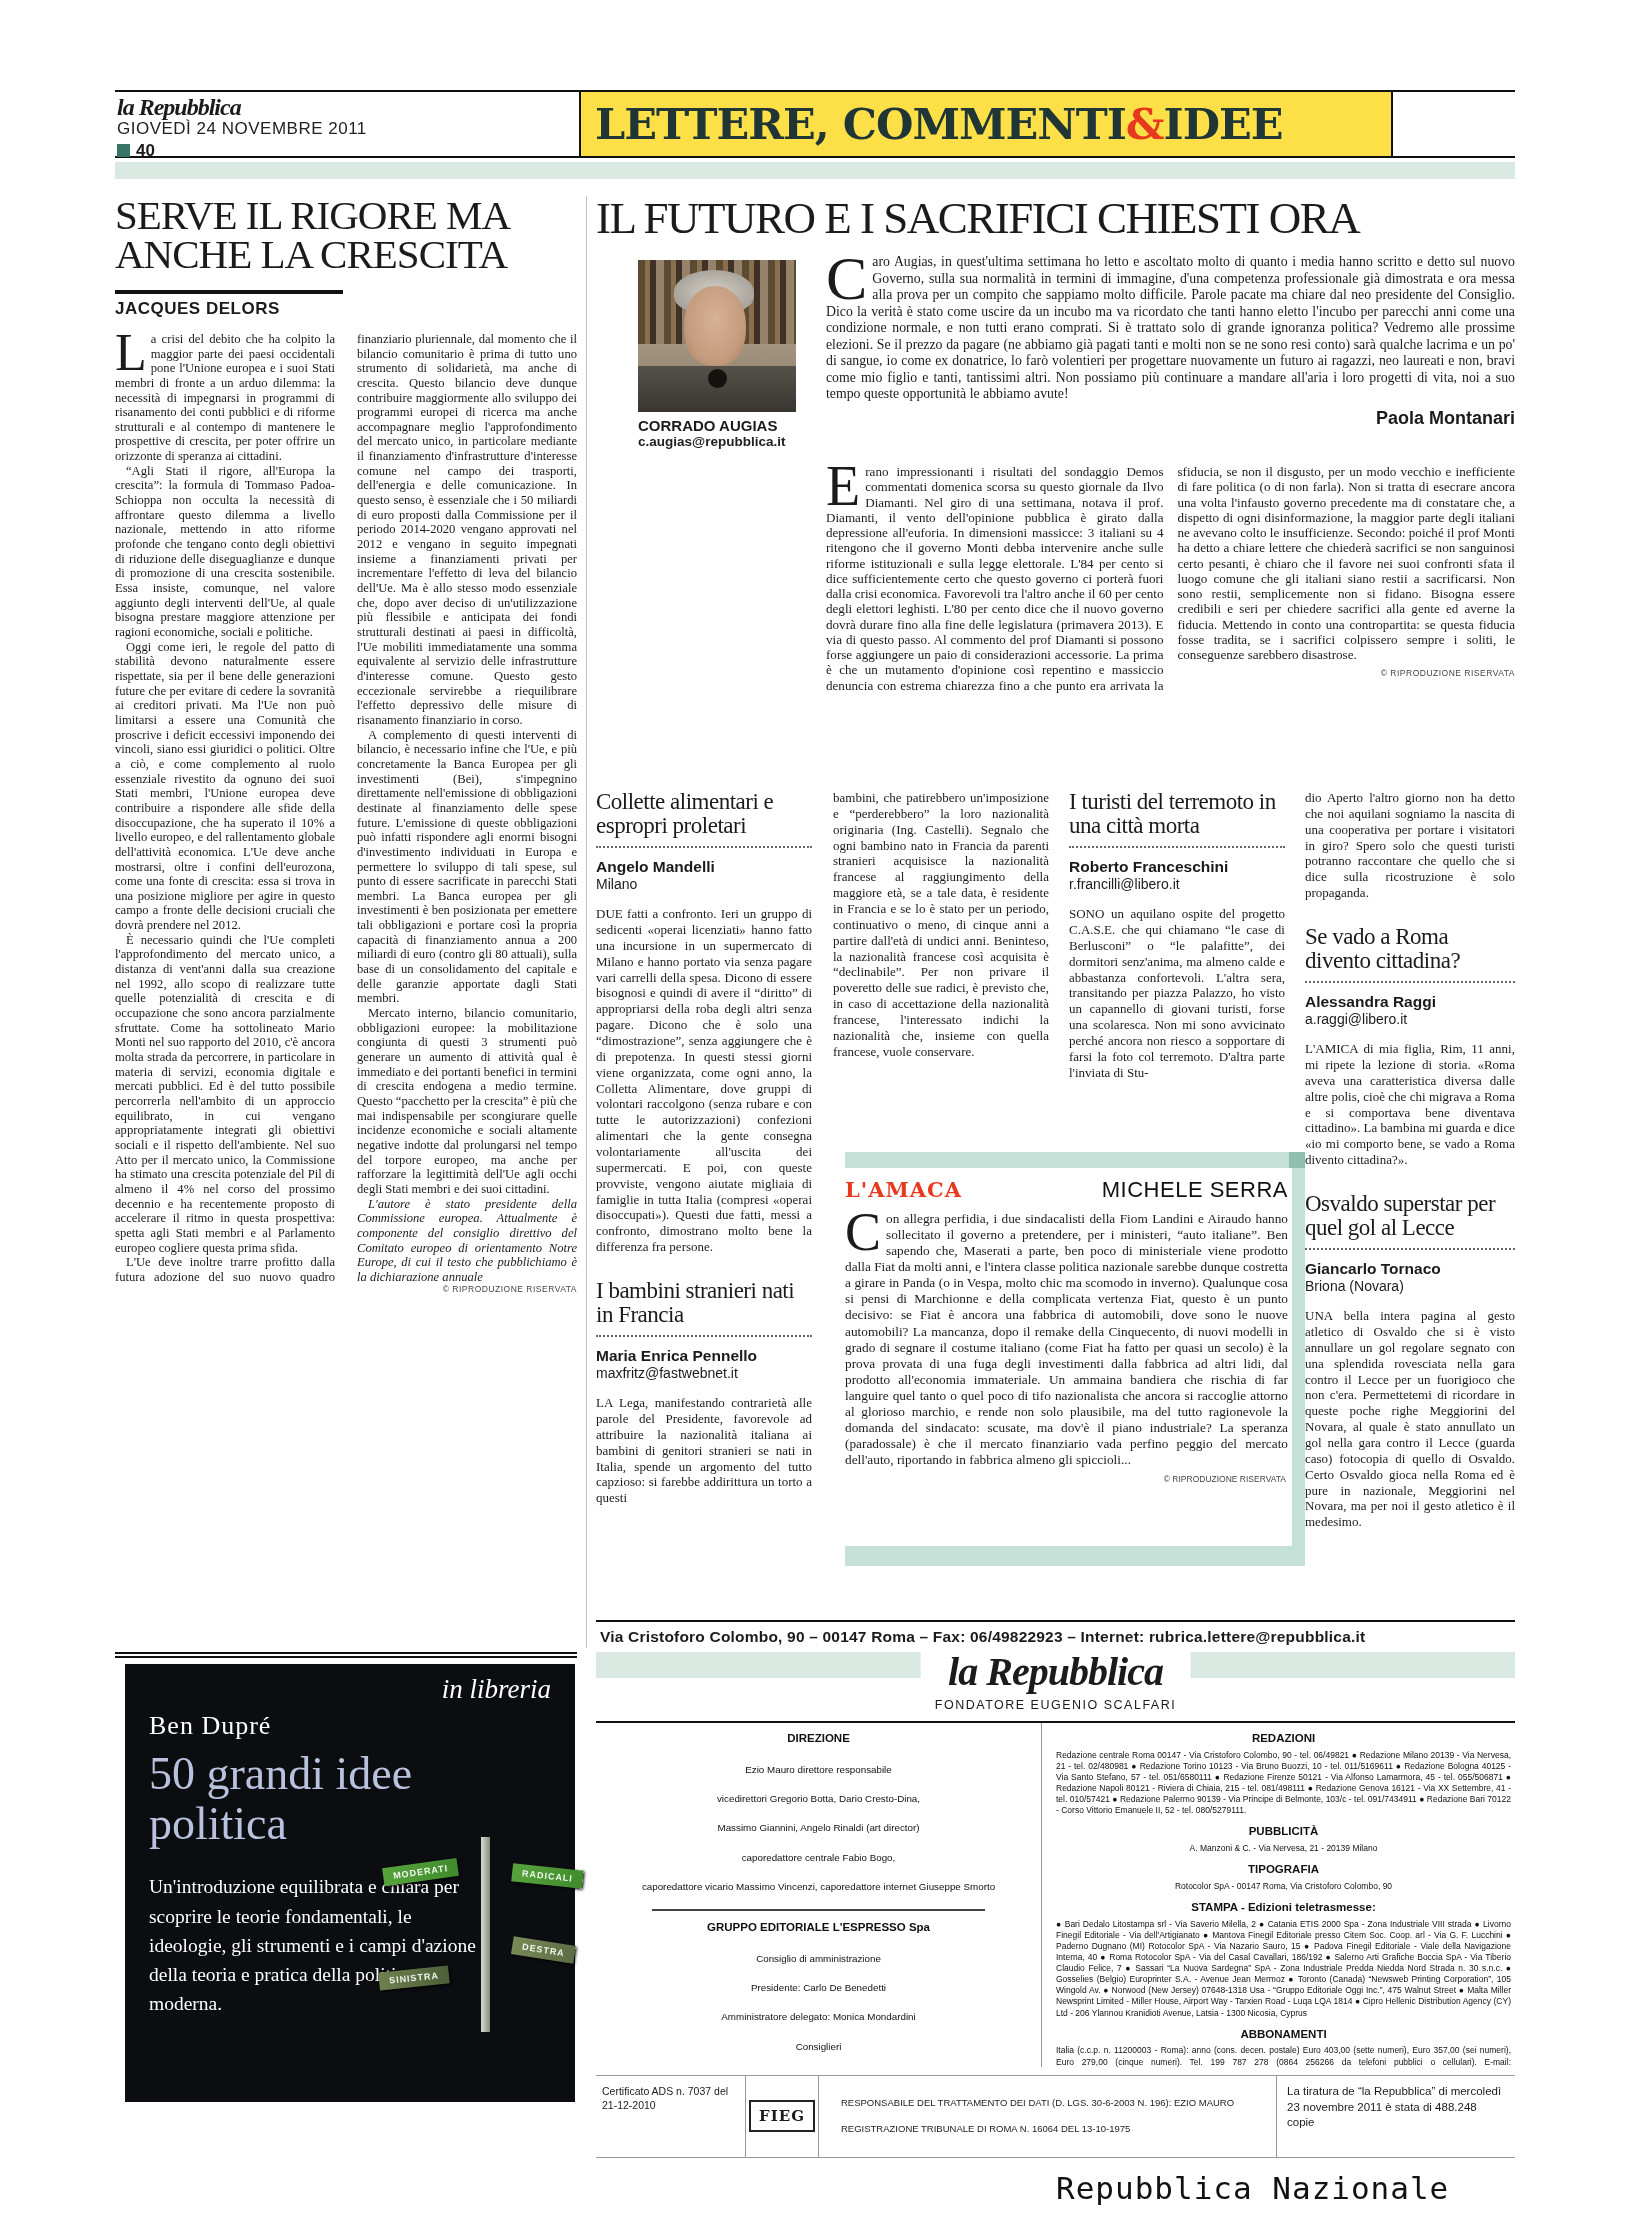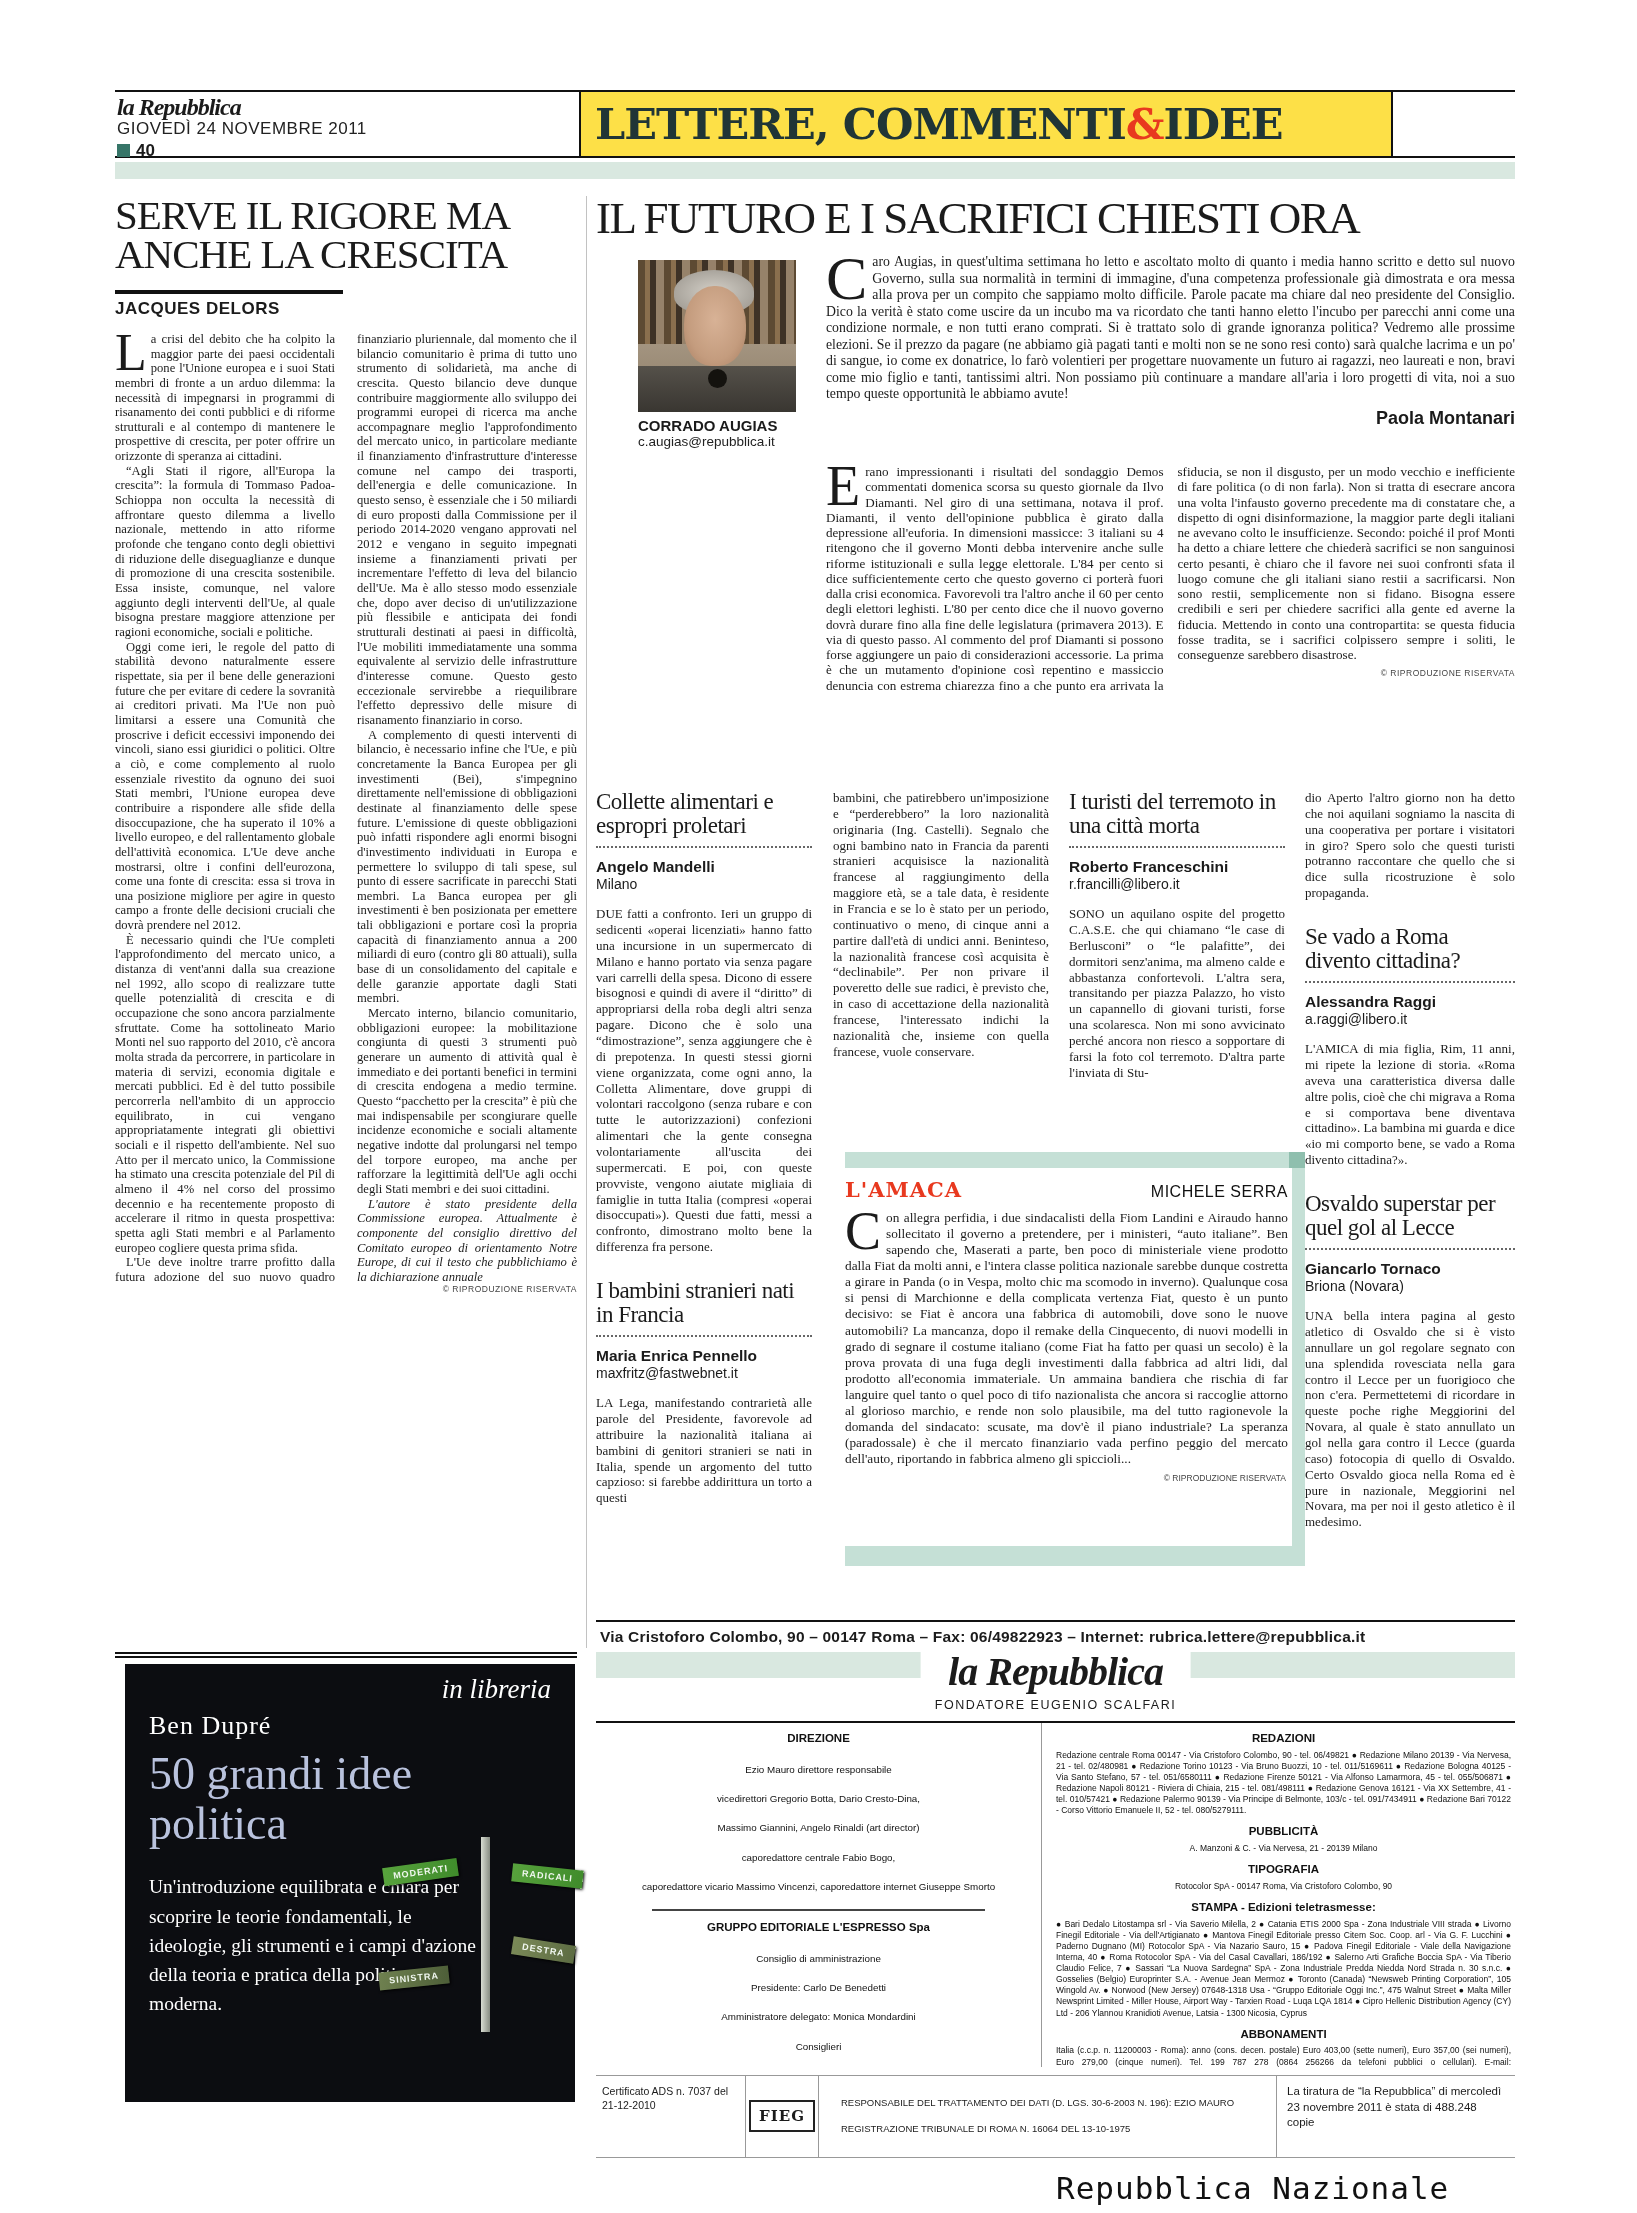--- a/index.html
+++ b/index.html
@@ -47,21 +47,21 @@
      background:repeating-linear-gradient(90deg,#5d4a33 0 7px,#8a6f4e 7px 12px,#3e3226 12px 18px,#96826a 18px 26px);}
   .ph-wall{position:absolute;left:0;top:55%;width:100%;height:45%;background:linear-gradient(#a39480,#8d7d66);}
   .ph-hair{position:absolute;left:36px;top:10px;width:80px;height:44px;border-radius:50% 50% 40% 40%;
      background:radial-gradient(#d4d0c8,#97928a);}
   .ph-face{position:absolute;left:46px;top:26px;width:62px;height:80px;border-radius:48% 48% 44% 44%;
      background:radial-gradient(ellipse at 50% 42%,#d8b296 0%,#c49c7e 62%,#a87f62 100%);}
   .ph-suit{position:absolute;left:0;bottom:0;width:100%;height:46px;background:linear-gradient(#55514a,#393631);}
   .ph-mic{position:absolute;left:70px;bottom:24px;width:19px;height:19px;border-radius:50%;background:#14120e;}
   .photo-caption{position:absolute;left:42px;top:221px;width:200px;line-height:1.15;}
   .cap-name{font-family:"Liberation Sans",sans-serif;font-weight:700;font-size:15px;}
-  .cap-mail{font-family:"Liberation Sans",sans-serif;font-size:13.5px;color:#222;}
+  .cap-mail{font-family:"Liberation Sans",sans-serif;font-size:13.5px;color:#222;font-weight:bold;}
   .letter1{position:absolute;left:230px;top:58px;width:689px;font-size:13.8px;line-height:1.2;text-align:justify;}
   .dc-c1{font-size:62px;line-height:.78;padding-right:5px;}
   .letter1-sig{text-align:right;font-family:"Liberation Sans",sans-serif;font-weight:700;font-size:18px;margin-top:5px;}
   .reply{position:absolute;left:230px;top:268px;width:689px;height:296px;overflow:hidden;
          column-count:2;column-gap:14px;font-size:13.1px;line-height:1.165;text-align:justify;}
   .dc-e{font-size:56px;line-height:.8;padding-right:5px;}
 
   .lrow{position:absolute;left:0;top:594px;width:919px;height:828px;}
   .lcol{position:absolute;top:0;width:216px;height:828px;overflow:hidden;}
   .lc1{left:0;} .lc2{left:237px;} .lc3{left:473px;} .lc4{left:709px;width:210px;}
@@ -74,21 +74,21 @@
 
   
   .amaca{position:absolute;left:249px;top:362px;width:447px;height:414px;
          border-right:13px solid #c5e0d6;box-sizing:content-box;}
   .amaca-band{height:16px;background:#c5e0d6;position:relative;margin-right:-13px;}
   .amaca-band .sqd{position:absolute;top:0;width:16px;height:100%;background:#8fbfae;}
   .sqd.r{right:0;} .sqd.l{left:0;}
   .amaca-bot{position:absolute;bottom:0;left:0;right:-13px;height:20px;background:#c5e0d6;}
   .amaca-head{display:flex;justify-content:space-between;align-items:baseline;margin:9px 4px 8px 0;gap:21px;}
   .amaca-label{font-family:"DejaVu Serif",serif;font-weight:700;font-size:21px;color:#e8391f;letter-spacing:1px;}
-  .amaca-author{font-family:"Liberation Sans",sans-serif;font-size:16px;letter-spacing:.5px;color:#111;}
+  .amaca-author{font-family:"Liberation Sans",sans-serif;font-size:22px;letter-spacing:.5px;color:#111;}
   .amaca-body{font-size:13.3px;line-height:1.21;text-align:justify;padding-right:4px;}
   .dc-am{font-size:54px;line-height:.8;padding-right:5px;}
   .amaca-copy{text-align:right;font-family:"Liberation Sans",sans-serif;font-size:8.5px;color:#444;
               margin-top:6px;padding-right:6px;}
 
   .footerbar{position:absolute;left:596px;top:1620px;width:919px;box-sizing:border-box;
              border-top:2px solid #111;border-bottom:2px solid #111;padding:6px 4px;
              font-family:"Liberation Sans",sans-serif;font-weight:700;font-size:15.5px;letter-spacing:.2px;}
 
   

